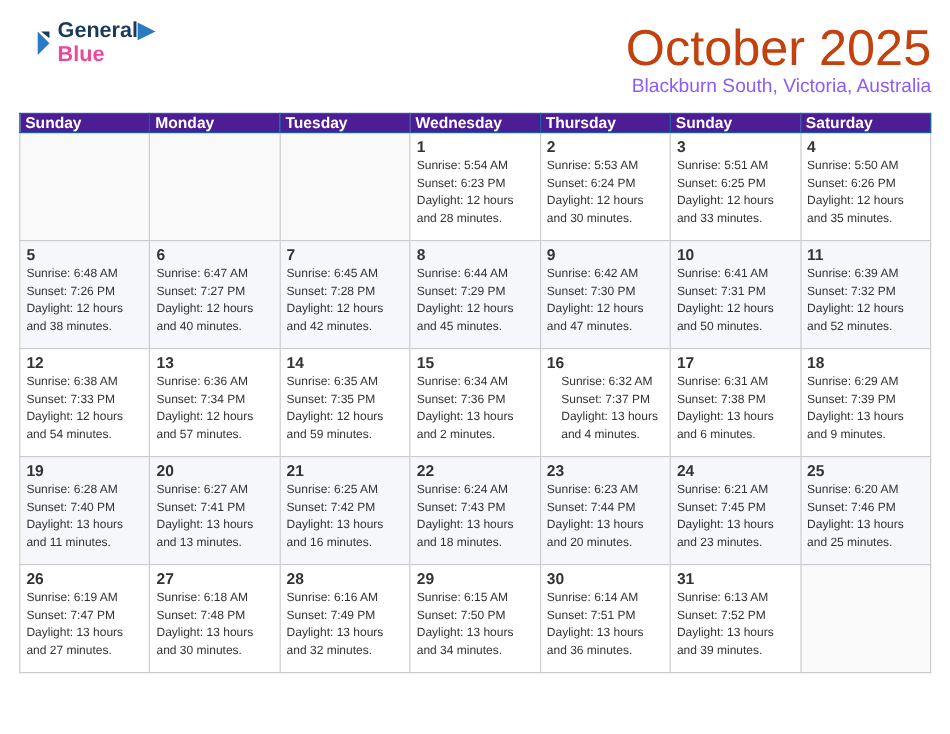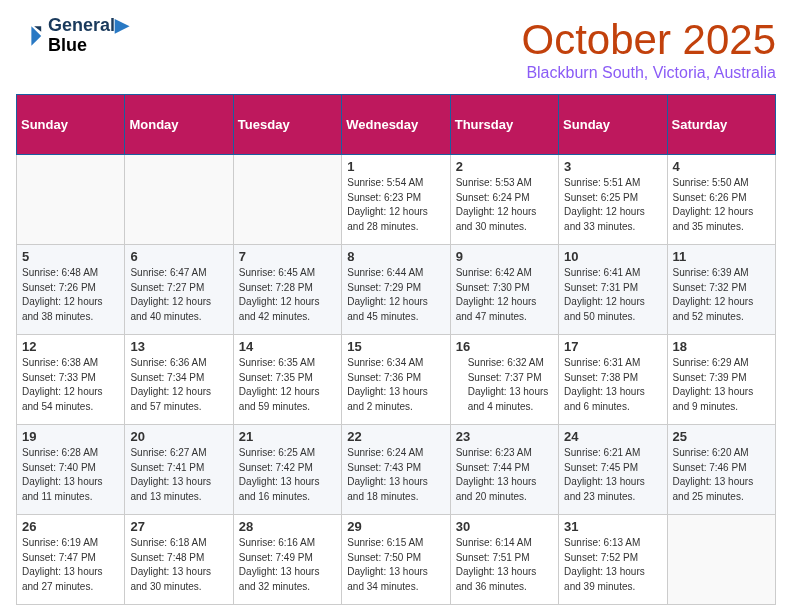--- a/index.html
+++ b/index.html
@@ -46,25 +46,25 @@
     .location-title {
       font-size: 16px;
       color: #8b5cf6;
     }
     .calendar-table {
       width: 100%;
       border-collapse: collapse;
       table-layout: fixed;
     }
     .calendar-table th {
-      background: #be185d;
+      background: #4c1d95;
       color: #fff;
       font-size: 13px;
       font-weight: bold;
-      padding: 22px 4px;
+      padding: 0 4px;
       text-align: left;
       border: 1px solid #1a5fa0;
     }
     .calendar-table td {
       border: 1px solid #ccc;
       vertical-align: top;
       padding: 4px 5px;
       height: 90px;
       font-size: 10.5px;
       color: #333;
@@ -91,21 +91,21 @@
 <body>
 
 <div class="header-section">
   <div class="logo">
     <svg class="logo-icon" viewBox="0 0 40 40">
       <polygon points="22,6 36,20 22,34" fill="#2979c4"></polygon>
       <polygon points="26,6 36,14 36,6" fill="#1a3a5c"></polygon>
     </svg>
     <div class="logo-text">
       <div>General<span>▶</span></div>
-      <div style="color:#000000;">Blue</div>
+      <div style="color:#ec4899;">Blue</div>
     </div>
   </div>
   <div class="title-section">
     <div class="month-title">October 2025</div>
     <div class="location-title">Blackburn South, Victoria, Australia</div>
   </div>
 </div>
 
 <table class="calendar-table">
   <thead>

